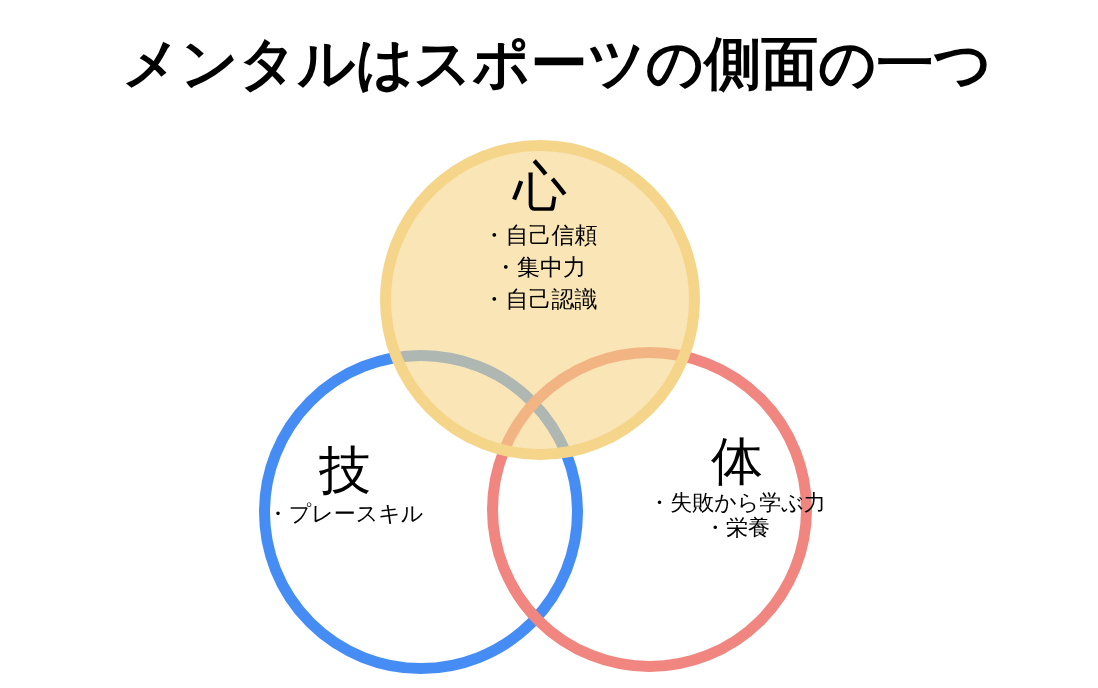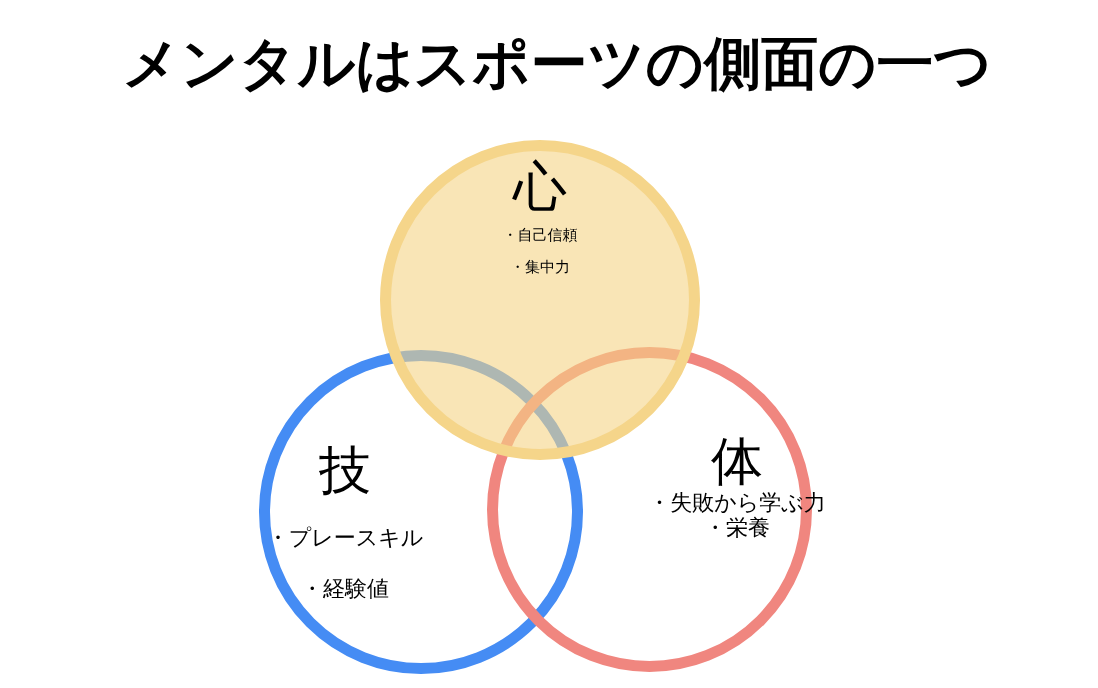--- a/index.html
+++ b/index.html
@@ -63,51 +63,51 @@
   }
   .circle-label {
     font-weight: 500;
   }
   .item {
     font-weight: 500;
     white-space: nowrap;
   }
   .mind-text { left: 380px; top: 155px; width: 320px; }
   .mind-text .circle-label { font-size: 54px; line-height: 64px; }
-  .mind-text .item { font-size: 15px; line-height: 32px; }
+  .mind-text .item { font-size: 23px; line-height: 32px; }
 
   .skill-text { left: 210px; top: 440px; width: 270px; }
   .skill-text .circle-label { font-size: 52px; line-height: 60px; }
-  .skill-text .item { font-size: 22px; line-height: 27px; margin-top: 24px; }
+  .skill-text .item { font-size: 22px; line-height: 27px; }
 
   .body-text { left: 592px; top: 432px; width: 290px; }
   .body-text .circle-label { font-size: 52px; line-height: 58px; }
   .body-text .item { font-size: 22px; line-height: 25px; }
 </style>
 </head>
 <body>
 
 <div class="stage">
 
   <h1 class="title">メンタルはスポーツの側面の一つ</h1>
 
   <div class="circle skill"></div>
   <div class="circle body"></div>
   <div class="circle mind"></div>
 
   <div class="text-block mind-text">
     <div class="circle-label">心</div>
     <div class="item">・自己信頼</div>
     <div class="item">・集中力</div>
+    <div class="item">・自己認識</div>
   </div>
 
   <div class="text-block skill-text">
     <div class="circle-label">技</div>
     <div class="item">・プレースキル</div>
-    <div class="item">・経験値</div>
   </div>
 
   <div class="text-block body-text">
     <div class="circle-label">体</div>
     <div class="item">・失敗から学ぶ力</div>
     <div class="item">・栄養</div>
   </div>
 
 </div>
 

